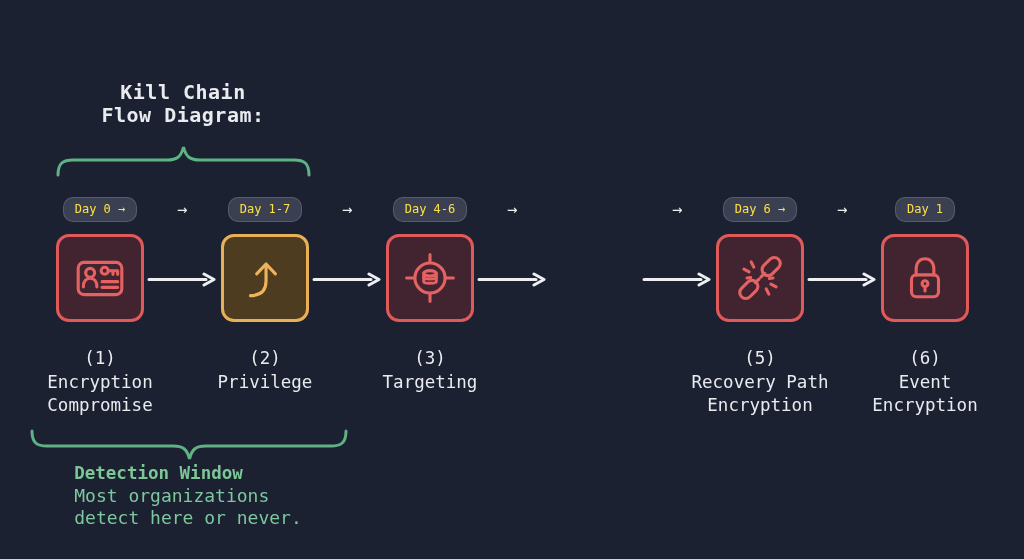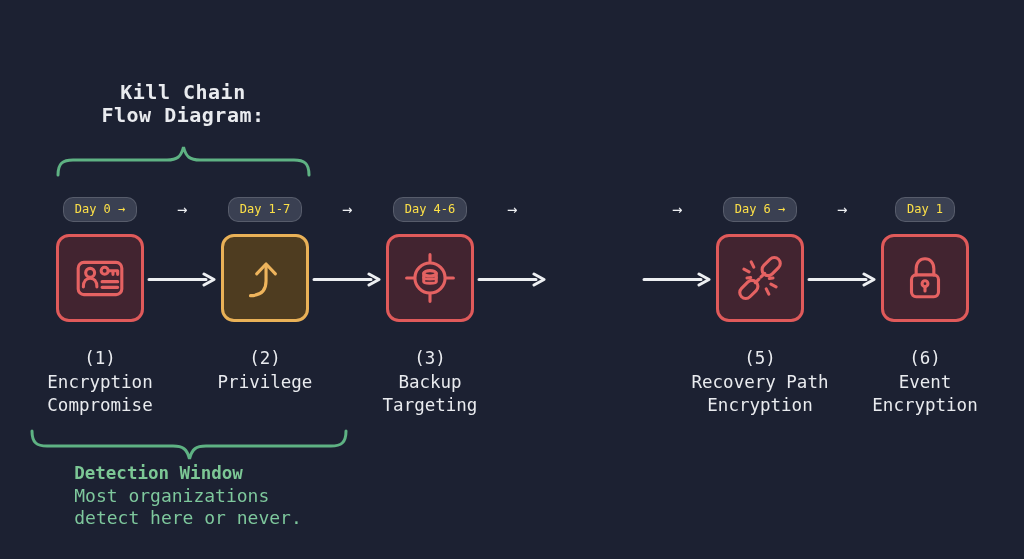--- a/index.html
+++ b/index.html
@@ -108,21 +108,20 @@
       <svg width="54" height="54" viewBox="0 0 52 52" fill="none" stroke-width="3" stroke-linecap="round" stroke-linejoin="round" class="stroke-red" stroke="#e56262">
         <circle cx="26" cy="26" r="14.5"></circle>
         <path d="M26,3.5 V11 M26,41 V48.5 M3.5,26 H11 M41,26 H48.5"></path>
         <ellipse cx="26" cy="21.5" rx="6" ry="2.6"></ellipse>
         <path d="M20,21.5 V29.5 C20,31.4 32,31.4 32,29.5 V21.5"></path>
         <path d="M20,25.5 C20,27.4 32,27.4 32,25.5"></path>
       </svg>
     </div>
     <div class="stage-label">
       <div>(3)</div>
-      <div>Backup</div>
       <div>Targeting</div>
     </div>
   </div>
 
 
   <div class="stage s4">
     <span class="day-badge">Day 6 →</span>
     <div class="box">
       <svg width="54" height="54" viewBox="0 0 52 52" fill="none" stroke-width="3" stroke-linecap="round" stroke-linejoin="round" class="stroke-red" stroke="#e56262">
         <rect x="31" y="5" width="11.5" height="20" rx="5.75" transform="rotate(45 36.75 15)"></rect>

